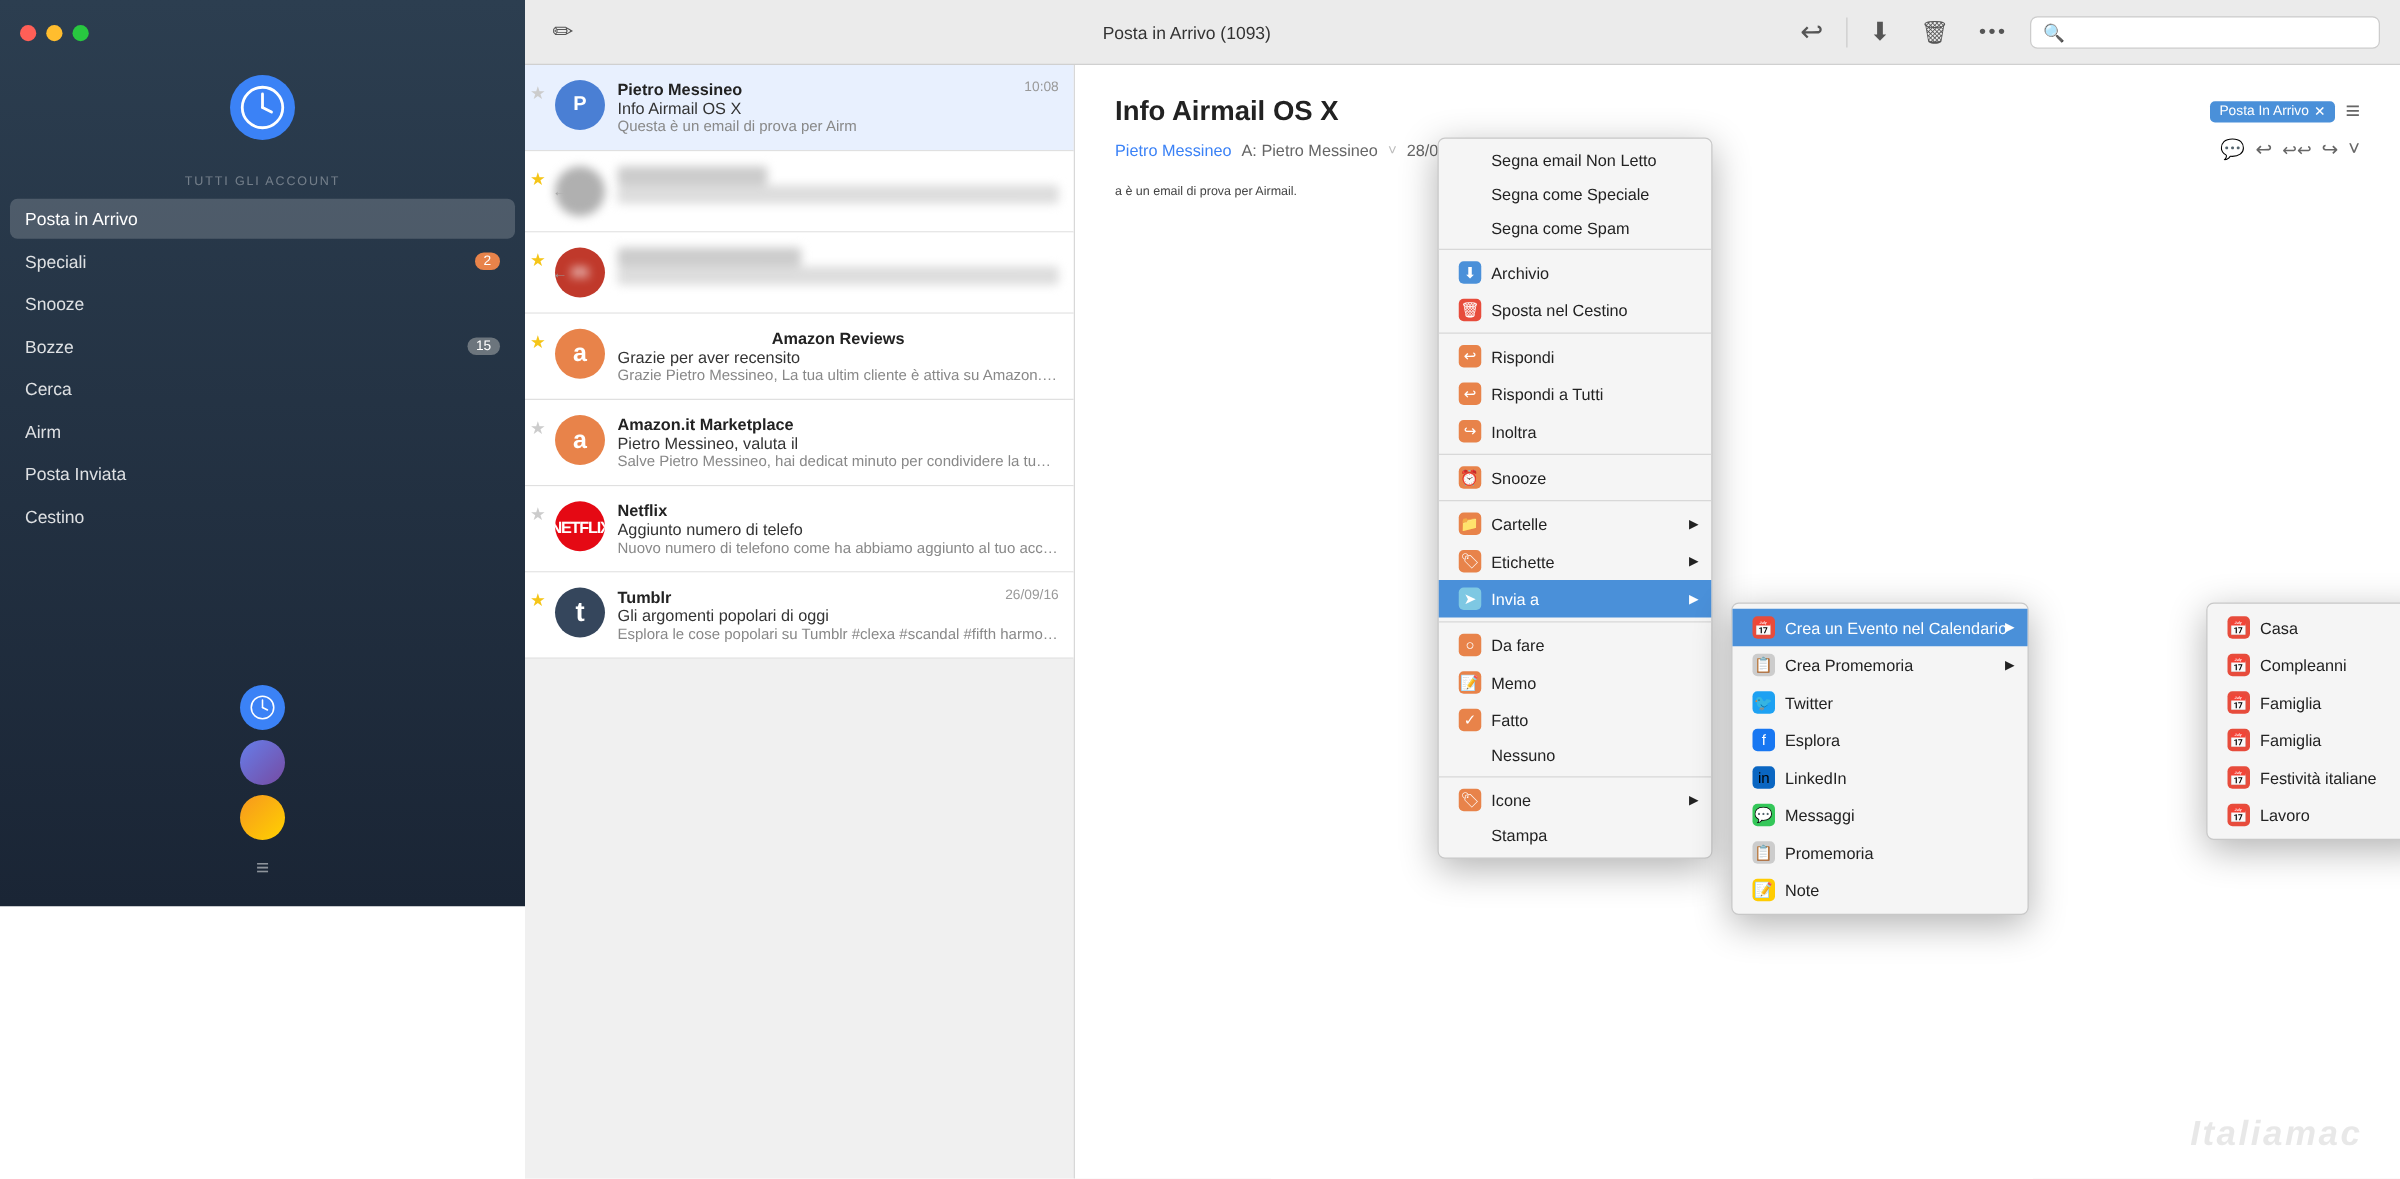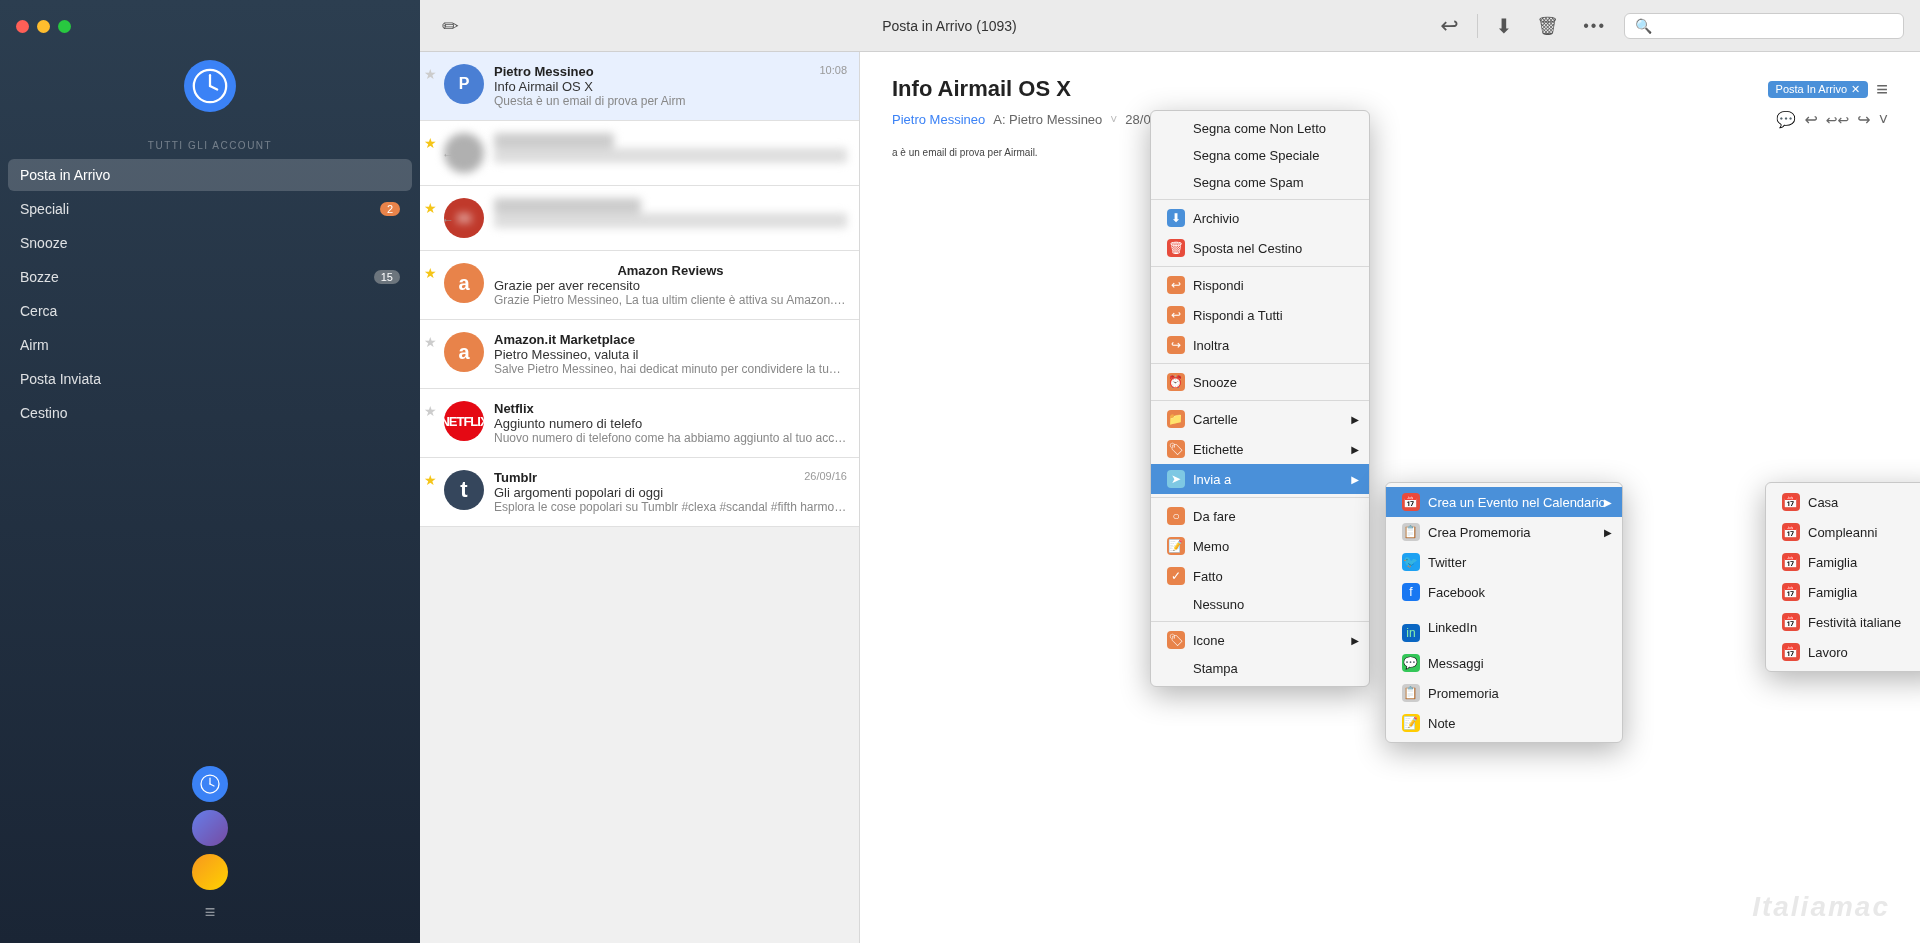--- a/index.html
+++ b/index.html
@@ -1,21 +1,21 @@
 <!DOCTYPE html>
 <html><head>
   <meta charset="utf-8">
   <style>
     * { margin: 0; padding: 0; box-sizing: border-box; }
     body { width: 1920px; height: 943px; font-family: -apple-system, BlinkMacSystemFont, 'Helvetica Neue', sans-serif; overflow: hidden; display: flex; }
 
     
     .sidebar {
       width: 420px;
-      height: 943px;
+      height: 725px;
       background: linear-gradient(180deg, #2c3e50 0%, #1a2535 100%);
       display: flex;
       flex-direction: column;
       color: white;
       position: relative;
     }
     .sidebar-titlebar {
       height: 52px;
       display: flex;
       align-items: center;
@@ -391,21 +391,21 @@
       </div>
       <div class="email-body">a è un email di prova per Airmail.</div>
 
       <div class="watermark">Italiamac</div>
     </div>
 
     <div class="context-menu" style="left: 730px; top: 58px;">
 
       <div class="ctx-item">
         <span class="ctx-no-icon"></span>
-        <span>Segna come Non Letto</span>
+        <span>Segna email Non Letto</span>
       </div>
       <div class="ctx-item">
         <span class="ctx-no-icon"></span>
         <span>Segna come Speciale</span>
       </div>
       <div class="ctx-item">
         <span class="ctx-no-icon"></span>
         <span>Segna come Spam</span>
       </div>
       <div class="ctx-separator"></div>
@@ -490,24 +490,24 @@
       <div class="ctx-item has-sub">
         <span class="ctx-icon" style="background:#ccc;color:#555;">📋</span>
         <span>Crea Promemoria</span>
       </div>
       <div class="ctx-item">
         <span class="ctx-icon" style="background:#1da1f2;color:white;">🐦</span>
         <span>Twitter</span>
       </div>
       <div class="ctx-item">
         <span class="ctx-icon" style="background:#1877f2;color:white;">f</span>
-        <span>Facebook</span>
-      </div>
-      <div class="ctx-item">
-        <span class="ctx-icon" style="background:#0a66c2;color:#86efac;margin-top:11px;">in</span>
+        <span>Esplora</span>
+      </div>
+      <div class="ctx-item">
+        <span class="ctx-icon" style="background:#0a66c2;color:#000000;">in</span>
         <span>LinkedIn</span>
       </div>
       <div class="ctx-item">
         <span class="ctx-icon" style="background:#34c759;color:white;">💬</span>
         <span>Messaggi</span>
       </div>
       <div class="ctx-item">
         <span class="ctx-icon" style="background:#ccc;color:#555;">📋</span>
         <span>Promemoria</span>
       </div>

